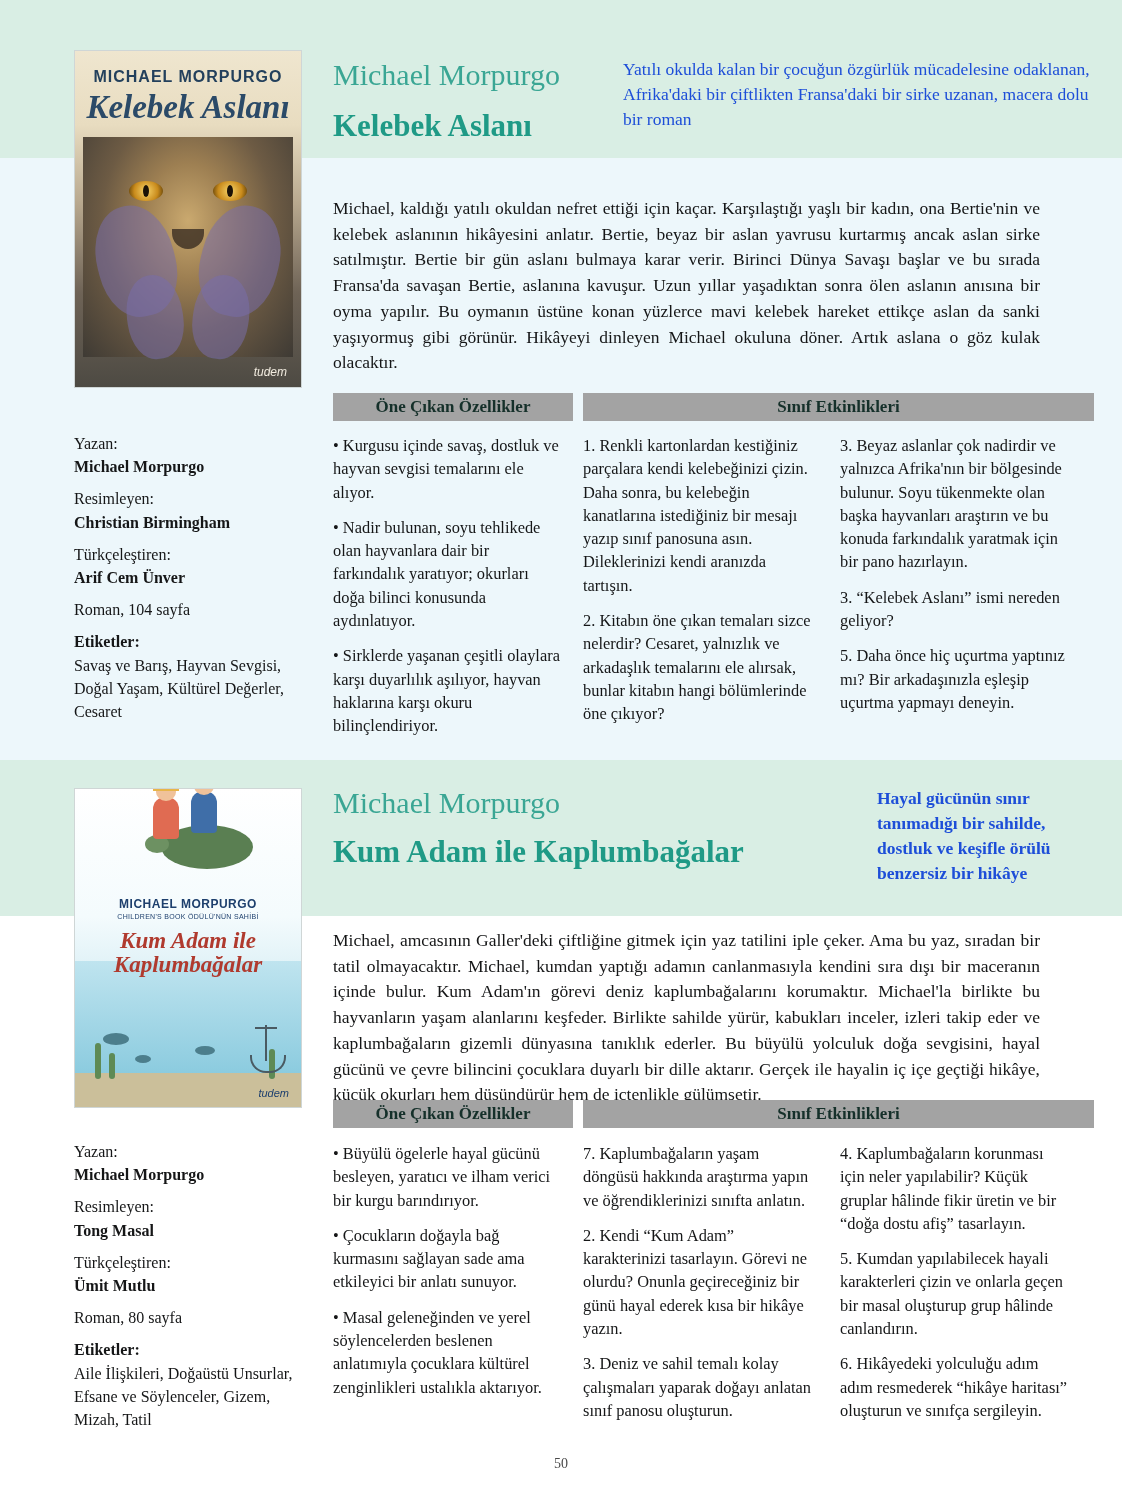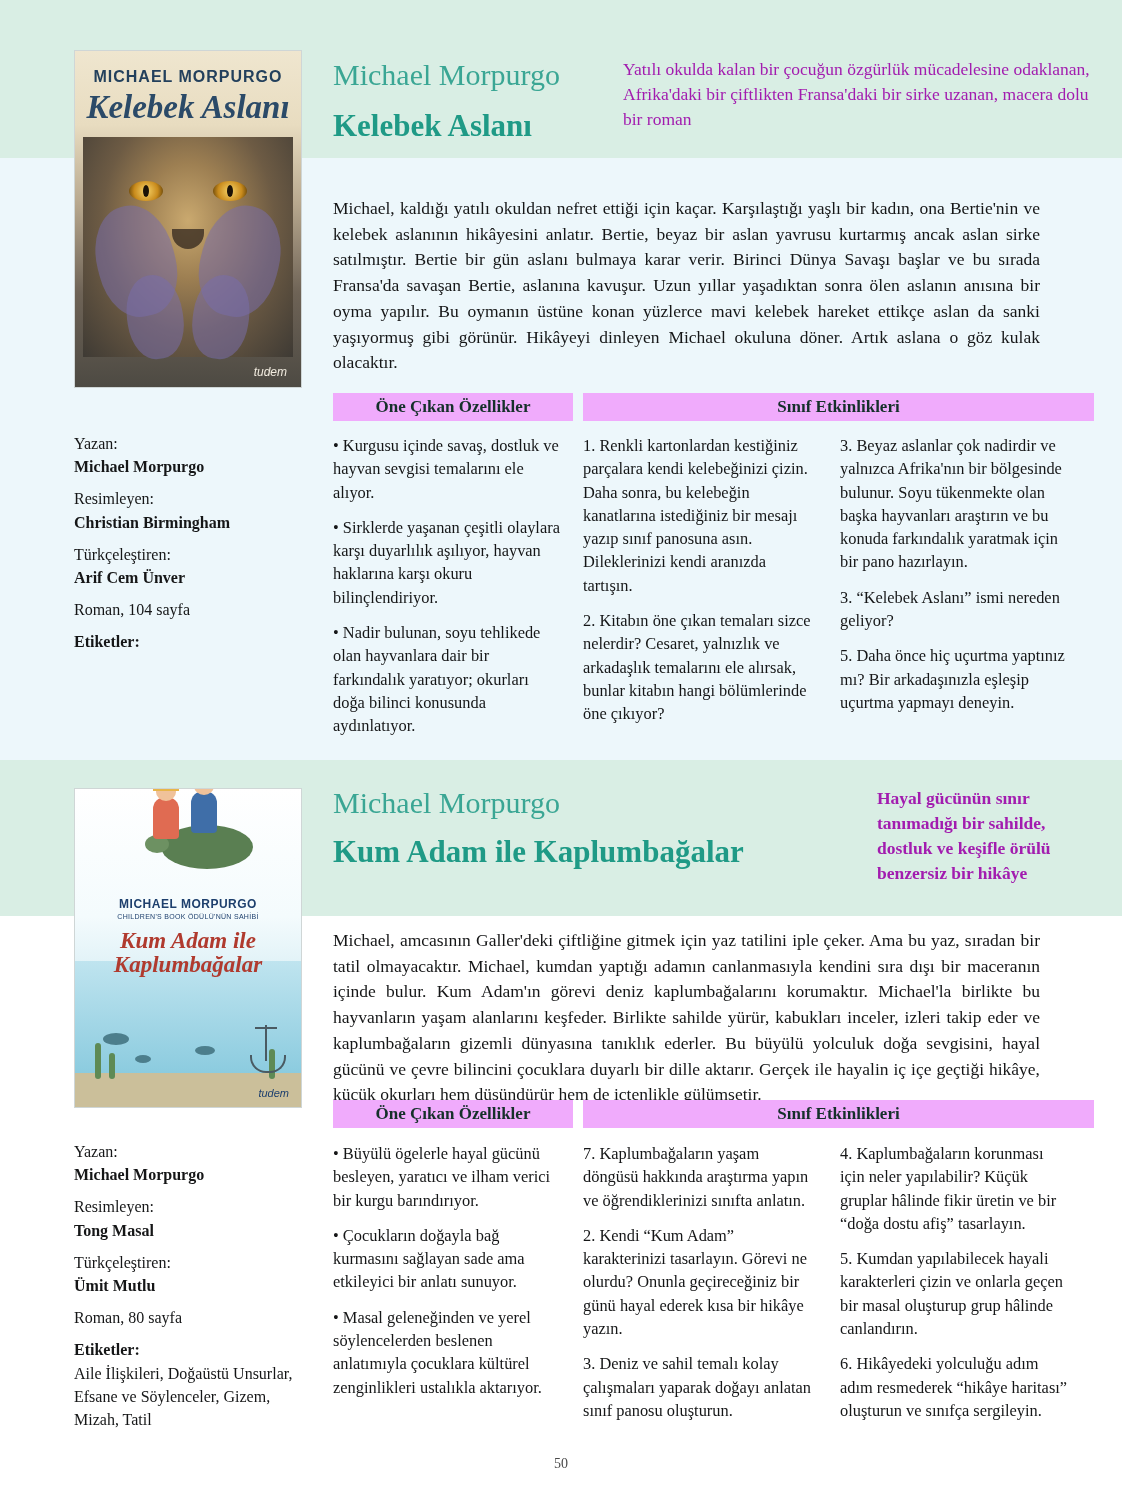--- a/index.html
+++ b/index.html
@@ -76,21 +76,21 @@
   .c2-fish.f3{left:60px;bottom:44px;width:16px;height:8px;}
   .c2-weed{position:absolute;bottom:28px;width:6px;height:36px;background:#5e8a55;border-radius:3px;}
   .c2-weed.g1{left:20px;}
   .c2-weed.g2{left:34px;height:26px;}
   .c2-weed.g3{right:26px;height:30px;}
   .c2-logo{position:absolute;right:12px;bottom:8px;font-family:"Liberation Sans",sans-serif;font-size:11px;color:#1d3f6d;font-style:italic;}
 
   
   .author{position:absolute;font-family:"Liberation Serif",serif;color:#3aa694;font-size:30px;}
   .booktitle{position:absolute;font-family:"Liberation Serif",serif;color:#1f9a86;font-size:31px;font-weight:bold;}
-  .blurb{position:absolute;font-family:"Liberation Serif",serif;font-size:17.5px;line-height:1.42;color:#a21caf;}
+  .blurb{position:absolute;font-family:"Liberation Serif",serif;font-size:17.5px;line-height:1.42;color:#1d4ed8;}
 
   .e1-author{left:333px;top:58px;}
   .e1-title{left:333px;top:108px;}
   .e1-blurb{left:623px;top:57px;width:475px;}
 
   .e2-author{left:333px;top:786px;}
   .e2-title{left:333px;top:834px;}
   .e2-blurb{left:877px;top:786px;width:215px;font-weight:bold;}
 
   
@@ -101,21 +101,21 @@
   
   .meta{position:absolute;font-family:"Liberation Serif",serif;font-size:16px;line-height:1.45;color:#151617;width:240px;}
   .e1-meta{left:74px;top:432px;}
   .e2-meta{left:74px;top:1140px;}
   .meta .lbl{display:block;}
   .meta .val{display:block;font-weight:bold;}
   .meta .plain{display:block;}
   .meta .grp{margin-bottom:9px;}
 
   
-  .bar{position:absolute;height:28px;background:#f0abfc;text-align:center;
+  .bar{position:absolute;height:28px;background:#a3a3a3;text-align:center;
        font-family:"Liberation Serif",serif;font-weight:bold;font-size:17px;color:#15302a;line-height:28px;}
   .e1-bar-feat{left:333px;top:393px;width:240px;}
   .e1-bar-act{left:583px;top:393px;width:511px;}
   .e2-bar-feat{left:333px;top:1100px;width:240px;}
   .e2-bar-act{left:583px;top:1100px;width:511px;}
 
   .col{position:absolute;font-family:"Liberation Serif",serif;font-size:16.4px;line-height:1.42;color:#151617;}
   .col p{margin:0 0 12px 0;}
   .e1-feat{left:333px;top:434px;width:228px;}
   .e1-act1{left:583px;top:434px;width:230px;}
@@ -168,30 +168,31 @@
     </div>
     <div class="grp">
       <span class="lbl">Türkçeleştiren:</span>
       <span class="val">Arif Cem Ünver</span>
     </div>
     <div class="grp">
       <span class="plain">Roman, 104 sayfa</span>
     </div>
     <div class="grp">
       <span class="val">Etiketler:</span>
+      <span class="plain">Savaş ve Barış, Hayvan Sevgisi, Doğal Yaşam, Kültürel Değerler, Cesaret</span>
     </div>
   </div>
 
   <div class="bar e1-bar-feat">Öne Çıkan Özellikler</div>
   <div class="bar e1-bar-act">Sınıf Etkinlikleri</div>
 
   <div class="col e1-feat">
     <p>• Kurgusu içinde savaş, dostluk ve hayvan sevgisi temalarını ele alıyor.</p>
+    <p>• Nadir bulunan, soyu tehlikede olan hayvanlara dair bir farkındalık yaratıyor; okurları doğa bilinci konusunda aydınlatıyor.</p>
     <p>• Sirklerde yaşanan çeşitli olaylara karşı duyarlılık aşılıyor, hayvan haklarına karşı okuru bilinçlendiriyor.</p>
-    <p>• Nadir bulunan, soyu tehlikede olan hayvanlara dair bir farkındalık yaratıyor; okurları doğa bilinci konusunda aydınlatıyor.</p>
   </div>
   <div class="col e1-act1">
     <p>1. Renkli kartonlardan kestiğiniz parçalara kendi kelebeğinizi çizin. Daha sonra, bu kelebeğin kanatlarına istediğiniz bir mesajı yazıp sınıf panosuna asın. Dileklerinizi kendi aranızda tartışın.</p>
     <p>2. Kitabın öne çıkan temaları sizce nelerdir? Cesaret, yalnızlık ve arkadaşlık temalarını ele alırsak, bunlar kitabın hangi bölümlerinde öne çıkıyor?</p>
   </div>
   <div class="col e1-act2">
     <p>3. Beyaz aslanlar çok nadirdir ve yalnızca Afrika'nın bir bölgesinde bulunur. Soyu tükenmekte olan başka hayvanları araştırın ve bu konuda farkındalık yaratmak için bir pano hazırlayın.</p>
     <p>3. “Kelebek Aslanı” ismi nereden geliyor?</p>
     <p>5. Daha önce hiç uçurtma yaptınız mı? Bir arkadaşınızla eşleşip uçurtma yapmayı deneyin.</p>
   </div>

